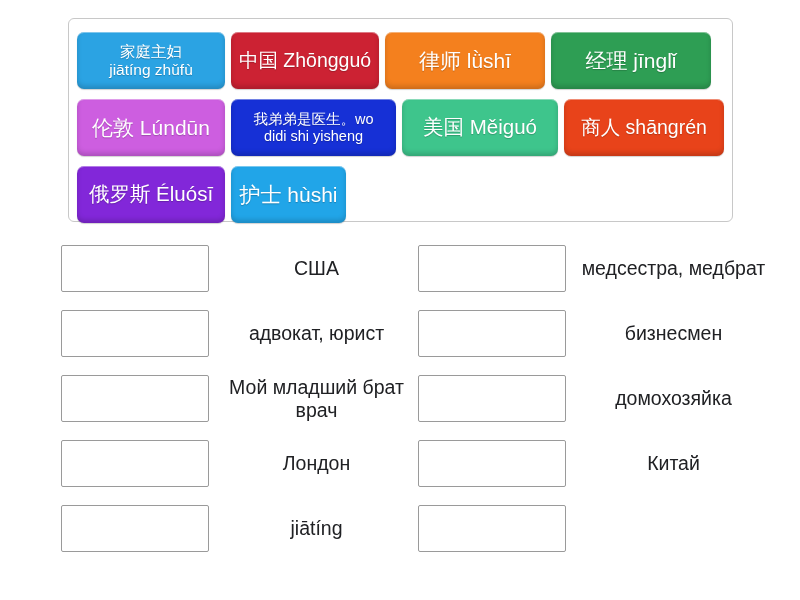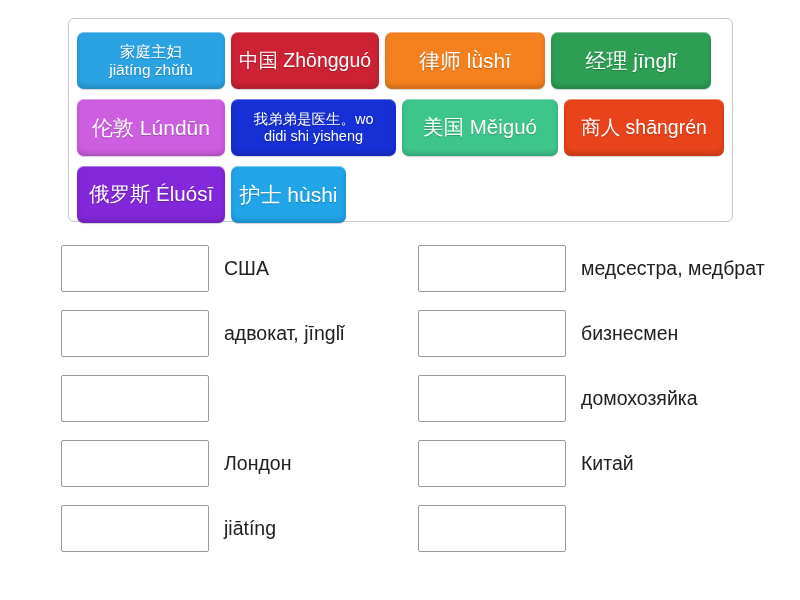--- a/index.html
+++ b/index.html
@@ -81,20 +81,21 @@
     top: 0;
   }
   #col-left  { left: 61px; }
   #col-right { left: 418px; }
 
   .answer-row {
     display: flex;
     align-items: center;
     height: 47px;
     margin-bottom: 18px;
+    text-align: center;
   }
   .dropbox {
     box-sizing: border-box;
     width: 148px;
     height: 47px;
     border: 1px solid #9a9a9a;
     border-radius: 2px;
     background: #ffffff;
     flex: none;
     cursor: pointer;
@@ -175,24 +176,25 @@
 
 <div id="answer-area">
 
   <div class="answer-col" id="col-left">
     <div class="answer-row">
       <div class="dropbox"></div>
       <div class="answer-label">США</div>
     </div>
     <div class="answer-row">
       <div class="dropbox"></div>
-      <div class="answer-label">адвокат, jīnglǐ</div>
-    </div>
-    <div class="answer-row">
-      <div class="dropbox"></div>
+      <div class="answer-label">адвокат, юрист</div>
+    </div>
+    <div class="answer-row">
+      <div class="dropbox"></div>
+      <div class="answer-label">Мой младший брат врач</div>
     </div>
     <div class="answer-row">
       <div class="dropbox"></div>
       <div class="answer-label">Лондон</div>
     </div>
     <div class="answer-row">
       <div class="dropbox"></div>
       <div class="answer-label">jiātíng</div>
     </div>
   </div>

